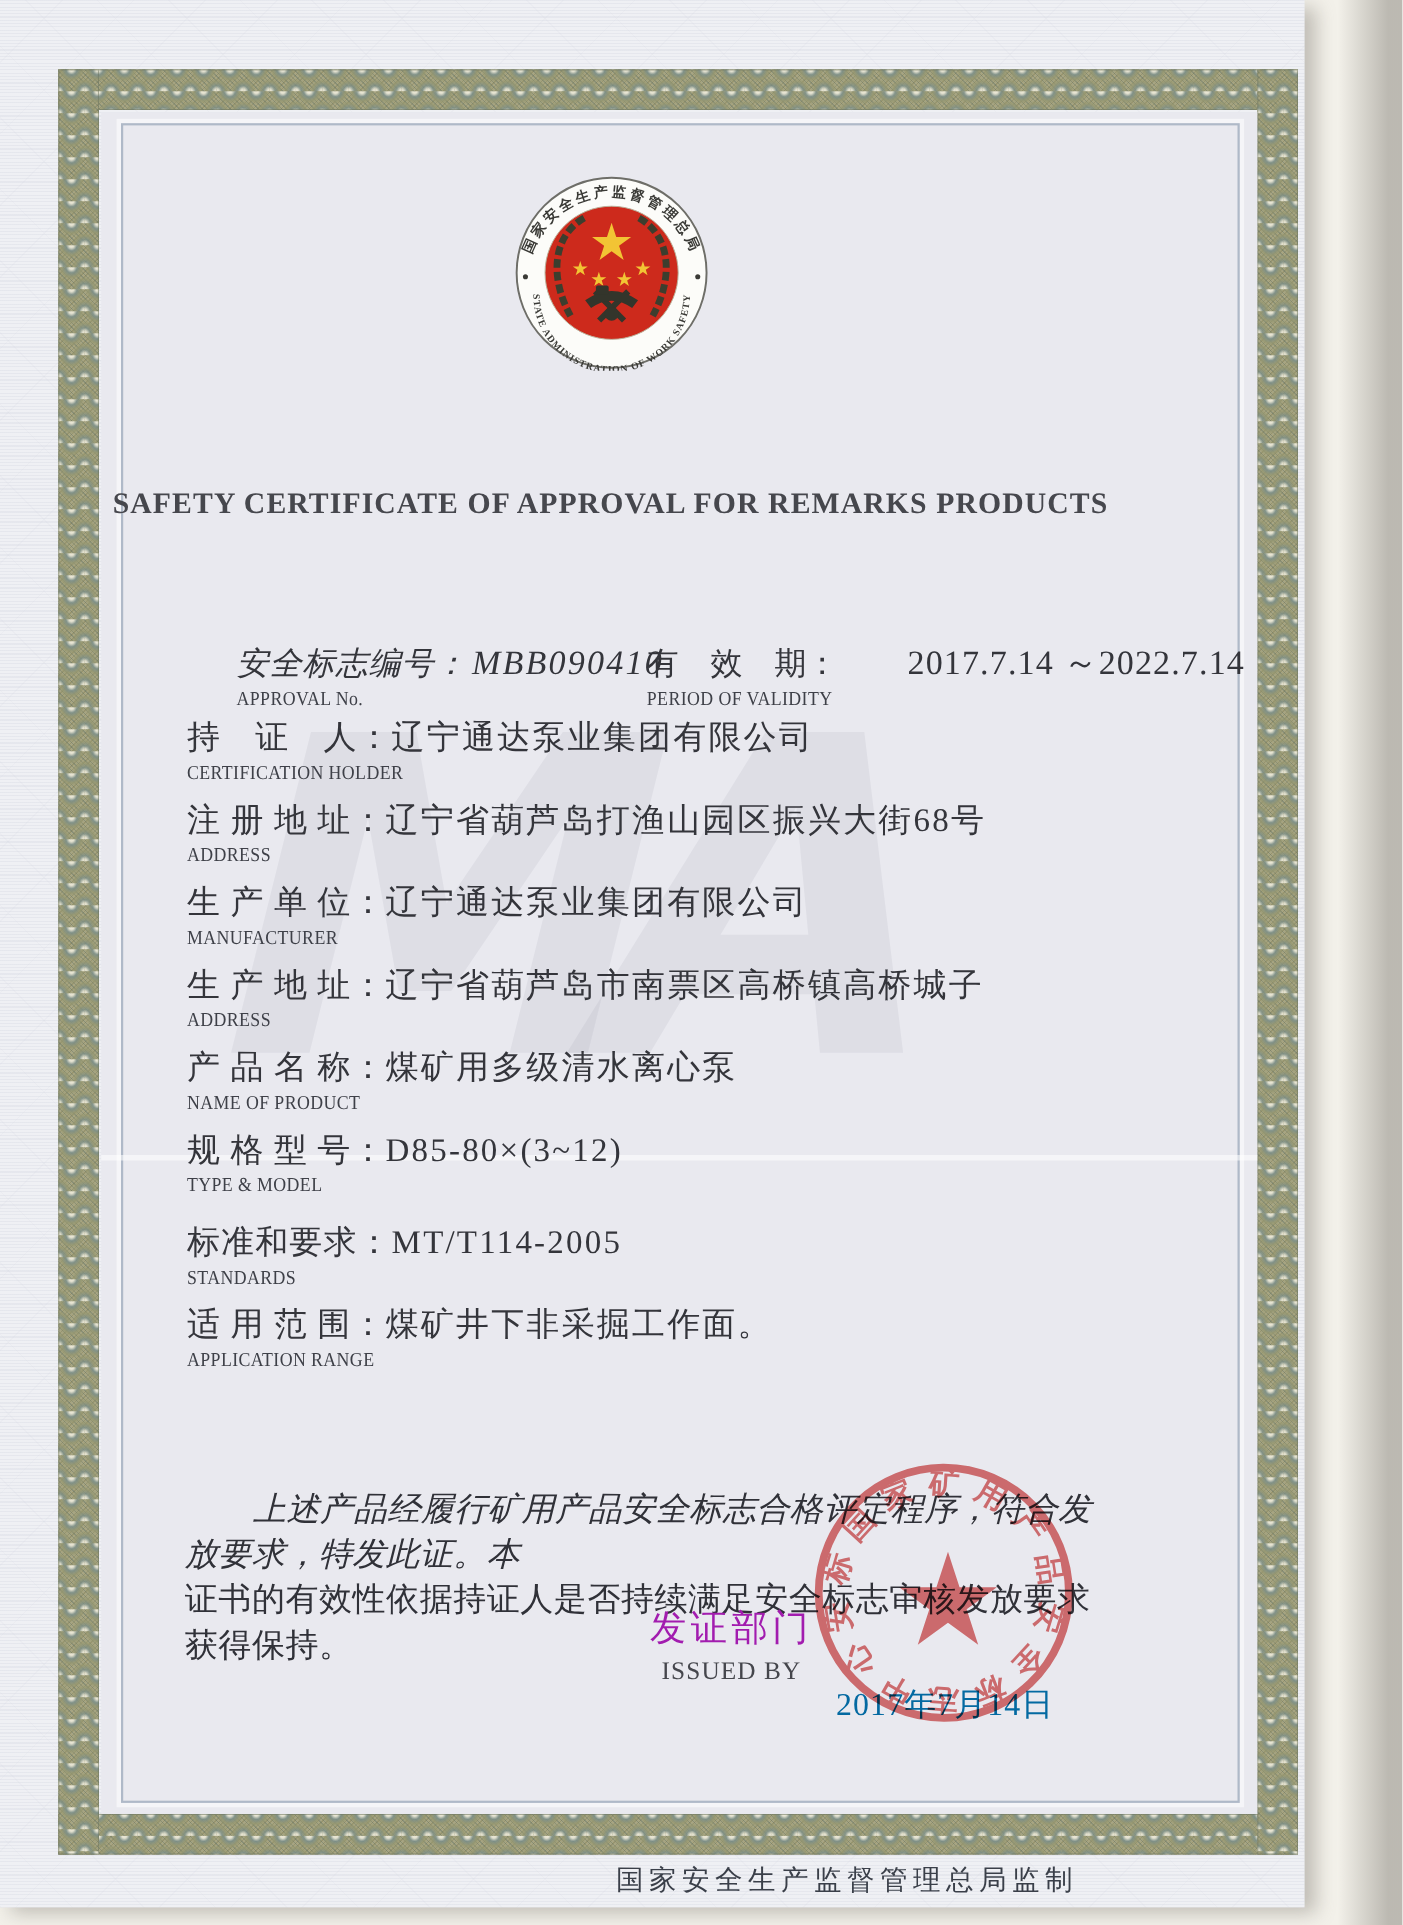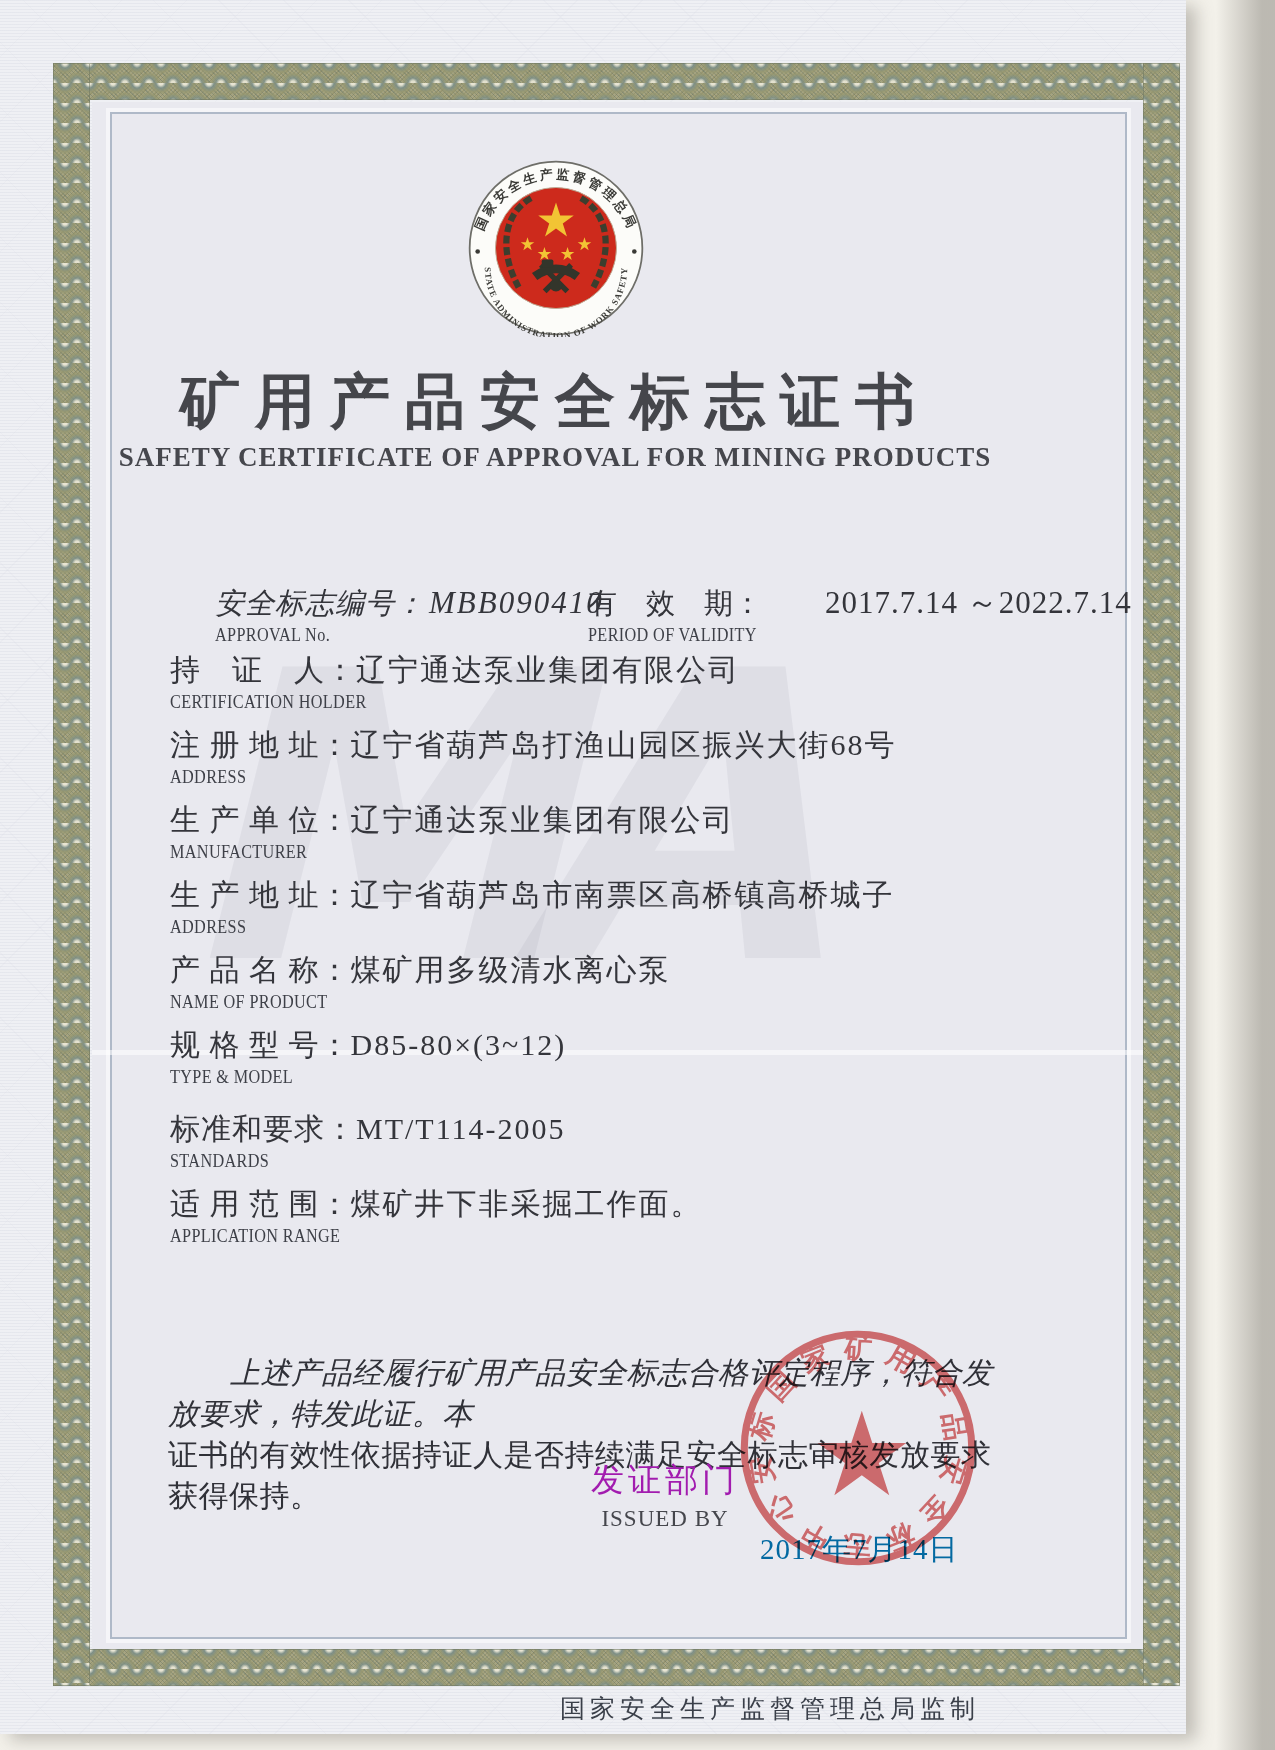--- a/index.html
+++ b/index.html
@@ -159,22 +159,21 @@
         <g transform="translate(0,36)">
           <rect x="-3" y="-24" width="6" height="42" transform="rotate(45)"></rect>
           <rect x="-3" y="-24" width="6" height="42" transform="rotate(-45)"></rect>
           <path d="M -27,-8 Q 0,-27 27,-8 L 21,0 Q 0,-15 -21,0 Z"></path>
           <rect x="-16" y="-23" width="13" height="9" rx="2"></rect>
           <circle cx="0" cy="6" r="7"></circle>
         </g>
       </g>
     </svg>
 
-    <div class="title-zh">矿用产品安全标志证书</div>
-    <div class="title-en">SAFETY CERTIFICATE OF APPROVAL FOR MINING PRODUCTS</div>
+    <div class="title-en">SAFETY CERTIFICATE OF APPROVAL FOR REMARKS PRODUCTS</div>
 
     <div class="approval-row">
       <span class="approval-label">安全标志编号：</span>
       <span class="approval-value">MBB090410</span>
     </div>
     <div class="en-sub approval-en">APPROVAL No.</div>
     <div class="validity-label">有　效　期：</div>
     <div class="en-sub validity-en">PERIOD OF VALIDITY</div>
     <div class="validity-value">2017.7.14 ～2022.7.14</div>
 

